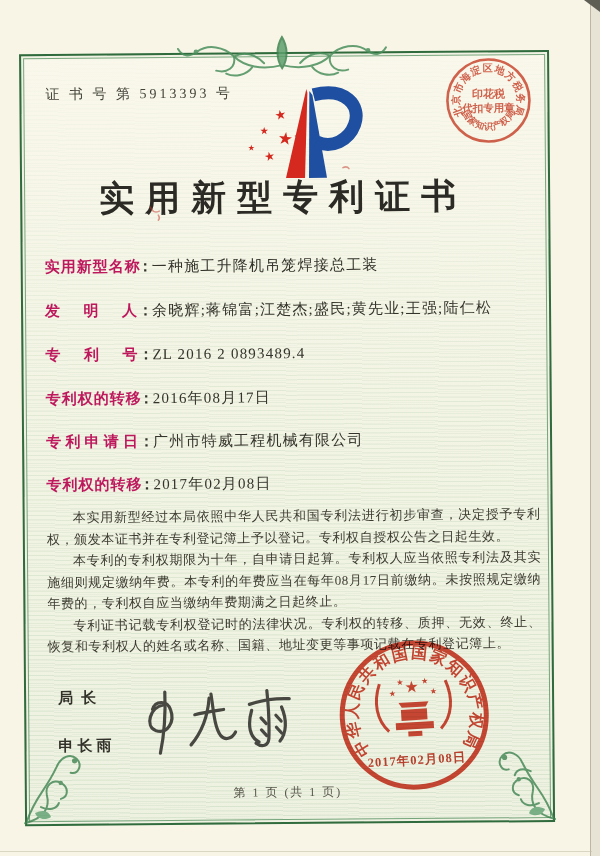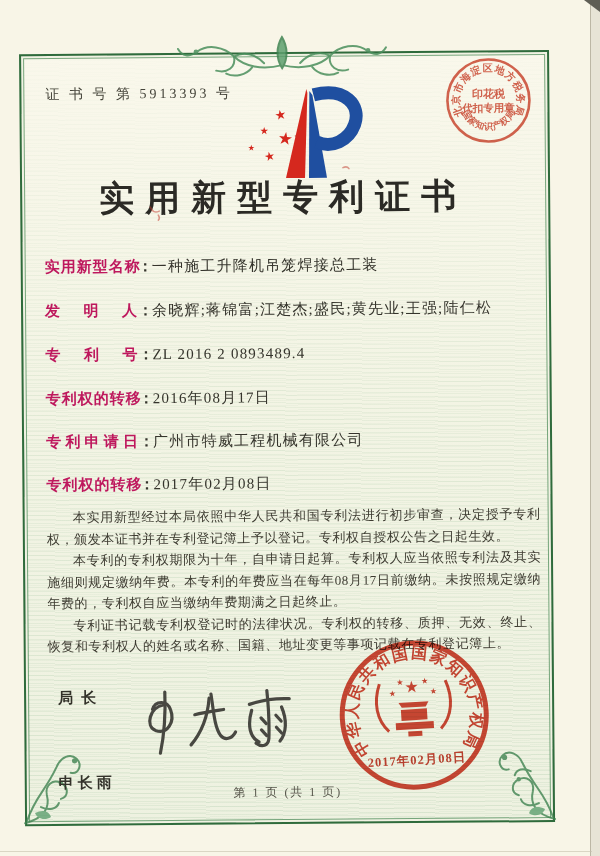--- a/index.html
+++ b/index.html
@@ -32,21 +32,21 @@
   .field-label{display:inline-block;width:93px;text-align:justify;text-align-last:justify;font-weight:600;color:#be185d;}
   .field-colon{display:inline-block;width:14px;font-weight:600;}
   .field-value{letter-spacing:1.2px;}
   .row-0{top:256px}.row-1{top:300px}.row-2{top:344px}.row-3{top:388px}.row-4{top:431px}.row-5{top:474px}
 
   .body-text{position:absolute;left:46px;top:505px;width:494px;color:#3d3b31;}
   .body-text p{margin:0;font-size:13px;line-height:21.5px;letter-spacing:.6px;
        text-indent:2em;text-align:justify;}
 
   .signoff-title{position:absolute;left:56px;top:687px;font-size:15px;letter-spacing:8px;color:#33322a;font-weight:600;}
-  .signoff-name{position:absolute;left:56px;top:735px;font-size:15px;letter-spacing:4px;color:#33322a;font-weight:600;margin-top:37px;}
+  .signoff-name{position:absolute;left:56px;top:735px;font-size:15px;letter-spacing:4px;color:#33322a;font-weight:600;}
   .signature{position:absolute;left:128px;top:682px;}
 
   .footer{position:absolute;left:22px;top:784px;width:526px;text-align:center;
        font-size:12px;letter-spacing:2px;color:#56554a;}
 
   .seal{position:absolute;mix-blend-mode:multiply;}
   .seal-tax{left:431px;top:42px;}
   .seal-cnipa{left:327px;top:631px;transform:rotate(-3deg);}
 
   .ornament{position:absolute;}

